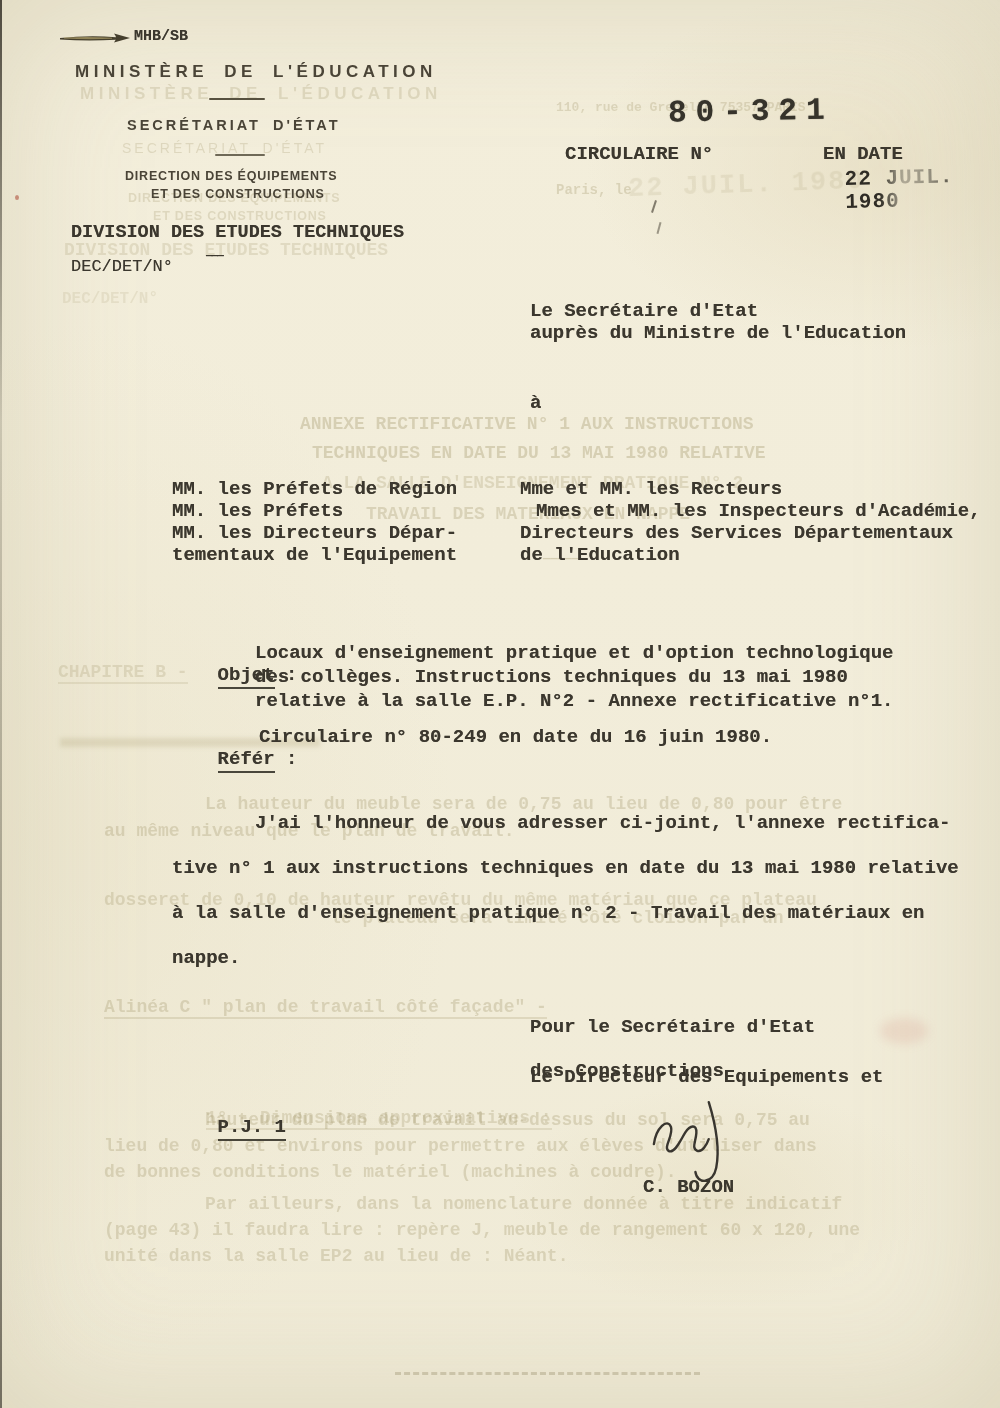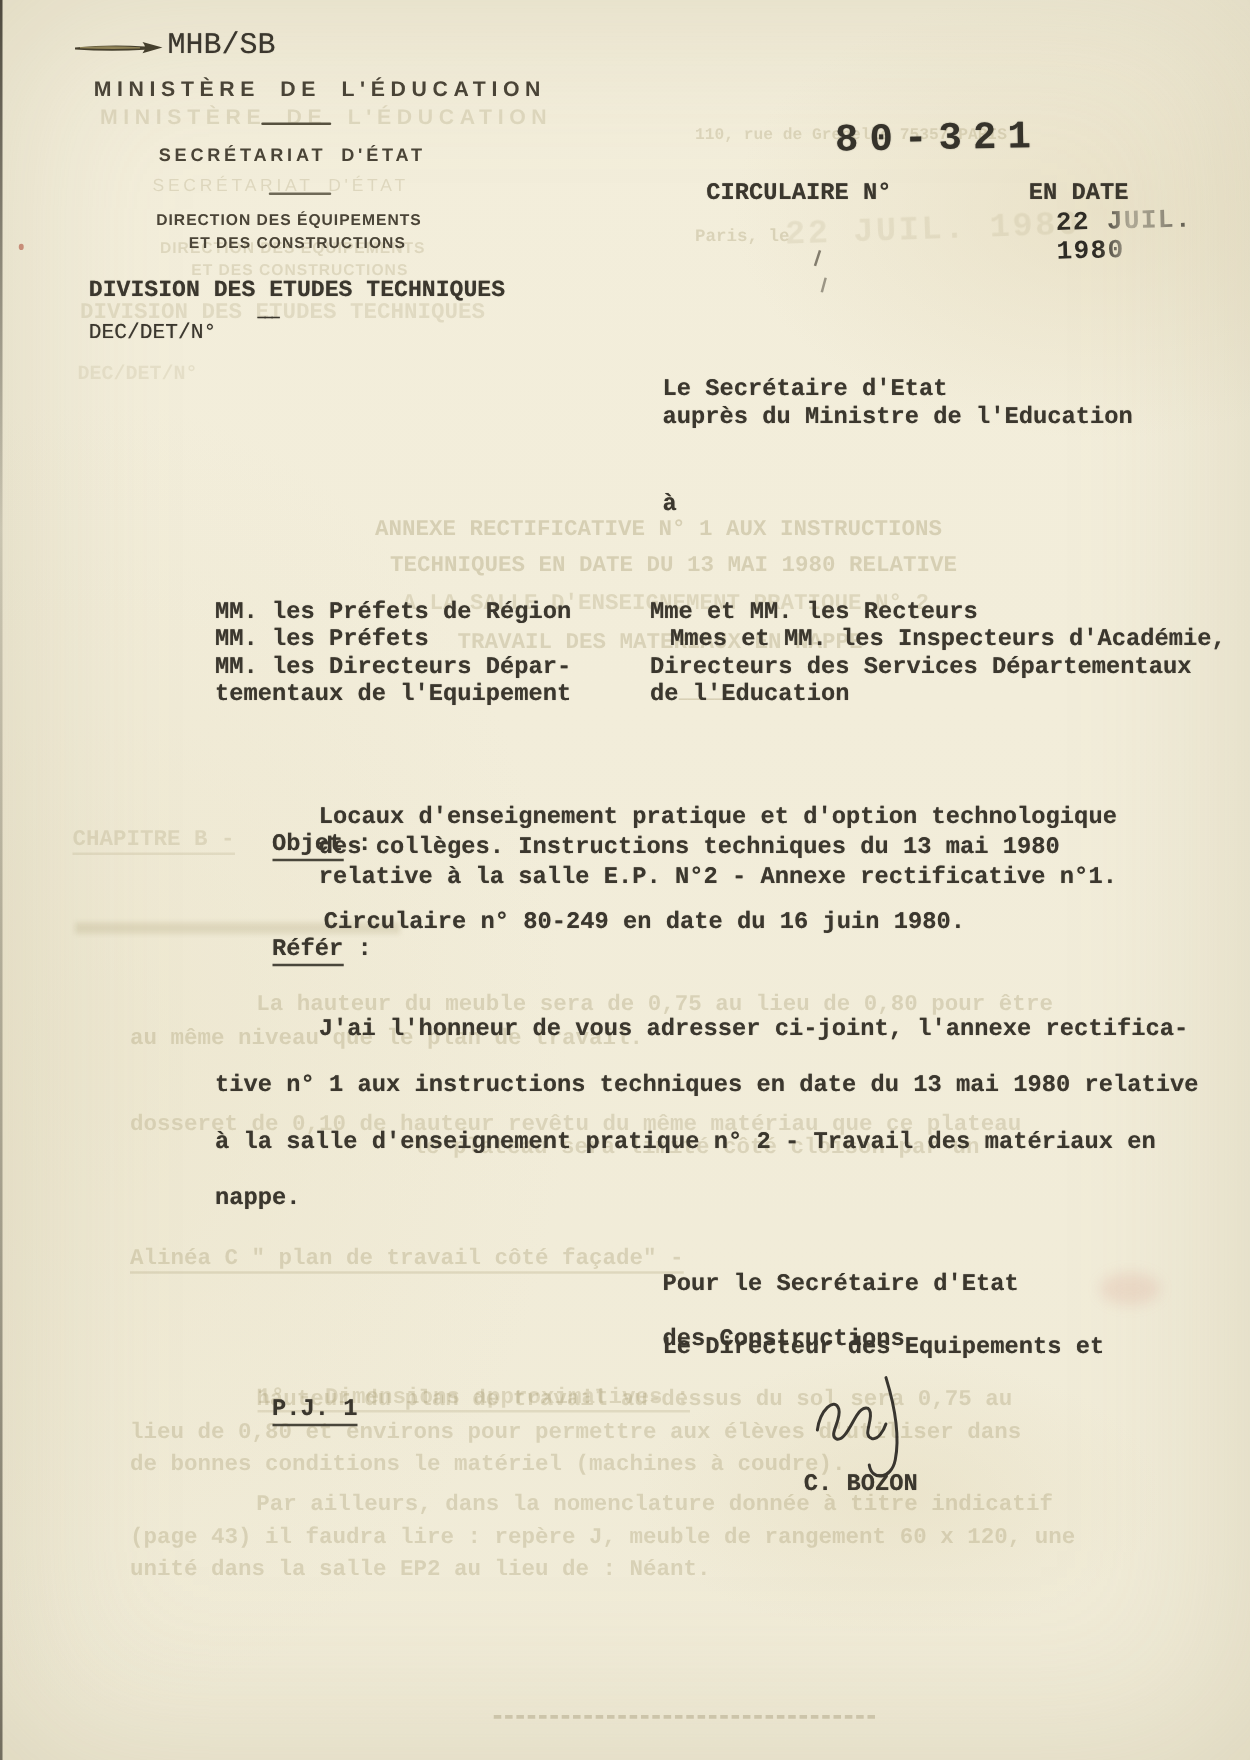--- a/index.html
+++ b/index.html
@@ -75,21 +75,21 @@
   <div class="g" style="left:205px;top:1194px;opacity:.3;">Par ailleurs, dans la nomenclature donnée à titre indicatif</div>
   <div class="g" style="left:104px;top:1220px;opacity:.3;">(page 43) il faudra lire : repère J, meuble de rangement 60 x 120, une</div>
   <div class="g" style="left:104px;top:1246px;opacity:.3;">unité dans la salle EP2 au lieu de : Néant.</div>
   <div style="position:absolute;left:395px;top:1372px;width:305px;height:0;border-top:3px dashed rgba(150,138,100,.35);filter:blur(.6px);"></div>
 
   <svg style="position:absolute;left:56px;top:28px;" width="80" height="20" viewBox="0 0 80 20">
     <path d="M4 10 Q 32 7.2 60 9.2 L60 11.8 Q 32 13.4 4 11.6 Z" fill="#453f2d"></path>
     <path d="M58 5.5 L74 10 L58 14.5 Q 62 10 58 5.5 Z" fill="#453f2d"></path>
     <path d="M8 9.6 Q 32 8.2 56 9.8 L56 10.8 Q 32 11.6 8 10.6 Z" fill="rgba(220,200,130,.5)"></path>
   </svg>
-  <div class="t" style="left:134px;top:26px;font-size:24px;font-weight:normal;">MHB/SB</div>
+  <div class="t" style="left:134px;top:26px;font-size:15px;font-weight:bold;">MHB/SB</div>
 
   <div class="press" style="left:75px;top:62px;font-size:17px;font-weight:bold;letter-spacing:4.5px;word-spacing:7px;">MINISTÈRE DE L'ÉDUCATION</div>
   <div class="rule" style="left:209px;top:98px;width:56px;"></div>
   <div class="press" style="left:127px;top:117px;font-size:14.5px;letter-spacing:3px;word-spacing:5px;font-weight:600;">SECRÉTARIAT D'ÉTAT</div>
   <div class="rule" style="left:215px;top:154px;width:50px;opacity:.85;"></div>
   <div class="press" style="left:125px;top:169px;font-size:12.5px;letter-spacing:.8px;font-weight:bold;">DIRECTION DES ÉQUIPEMENTS</div>
   <div class="press" style="left:151px;top:187px;font-size:12.5px;letter-spacing:.8px;font-weight:bold;">ET DES CONSTRUCTIONS</div>
   <div class="t" style="left:71px;top:222px;font-size:18.5px;">DIVISION DES ETUDES TECHNIQUES</div>
   <div class="t" style="left:206px;top:244px;font-size:11px;letter-spacing:-1px;">―――</div>
   <div class="t" style="left:71px;top:256px;font-size:17px;font-weight:normal;">DEC/DET/N°</div>

